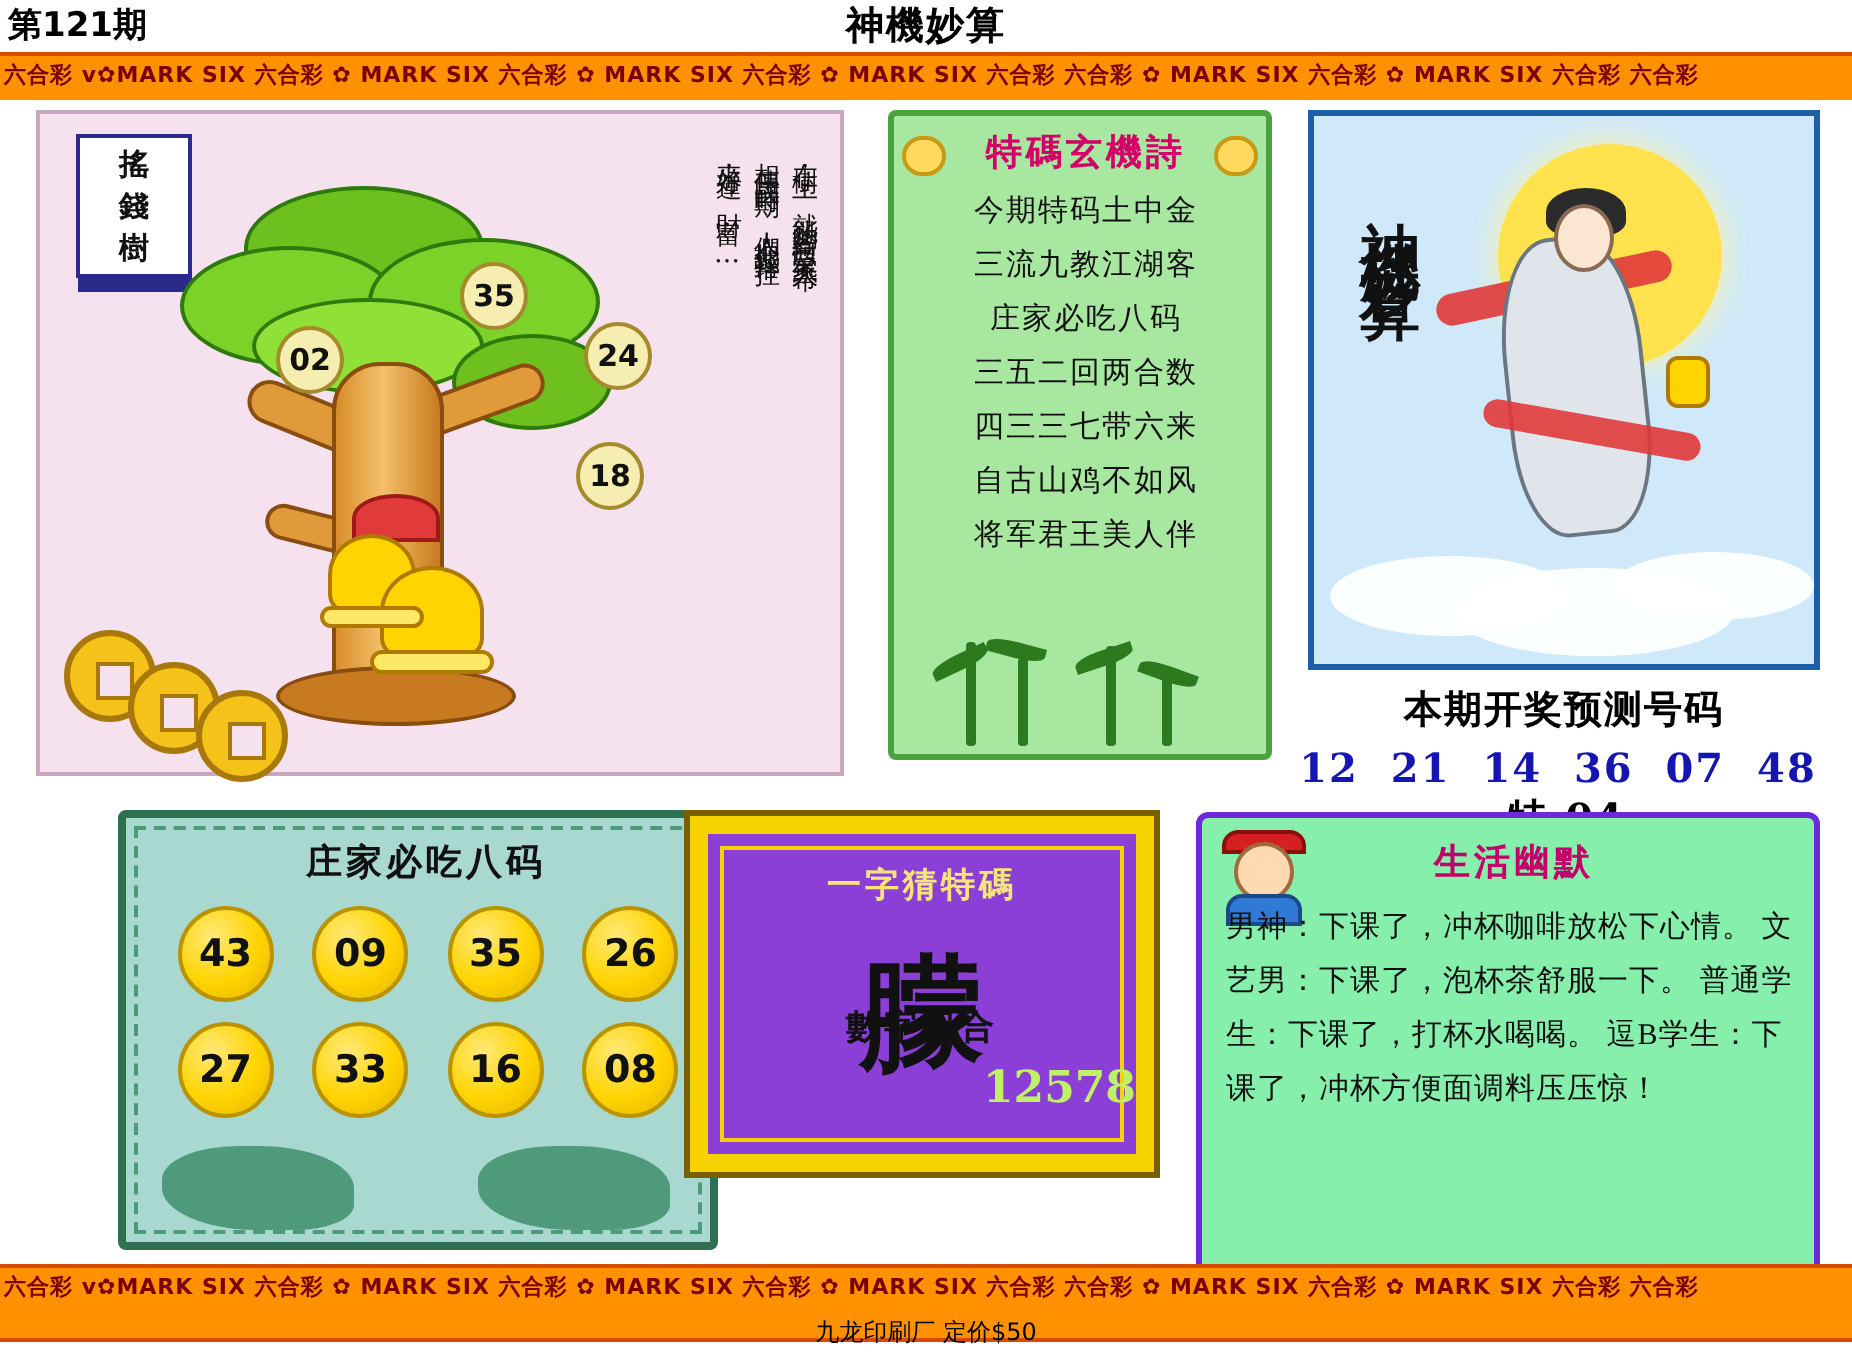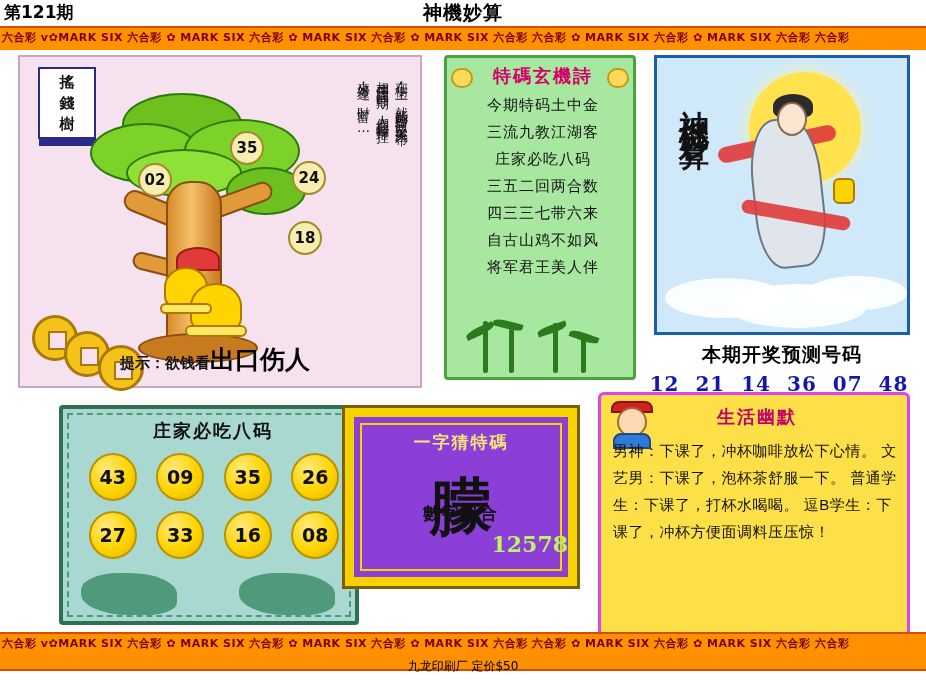--- a/index.html
+++ b/index.html
@@ -367,23 +367,23 @@
   }
   .riddle-digits {
     position: absolute; left: 0; bottom: 20px; width: 100%;
     text-align: right;
     font-family: "DejaVu Serif", serif;
     font-size: 22px; font-weight: bold; color: #bef264;
   }
 
   
   .panel-humor {
-    position: absolute; left: 598px; top: 342px; width: 312px; height: 245px;
-    background: #fde047;
-    border: 3px solid #d946ef;
+    position: absolute; left: 598px; top: 356px; width: 312px; height: 245px;
+    background: #86efac;
+    border: 3px solid #6d28d9;
     border-radius: 6px;
     overflow: hidden;
   }
   .humor-title {
     position: absolute; left: 0; top: 10px; width: 312px;
     text-align: center;
     font-family: "DejaVu Serif", serif;
     font-size: 18px; font-weight: bold; color: #c4006a;
     letter-spacing: 2px;
   }
@@ -397,21 +397,21 @@
   .ha-hat {
     position: absolute; left: 4px; top: 0px; width: 42px; height: 12px;
     background: #d42020; border-radius: 8px 8px 0 0; border: 2px solid #8a1010;
   }
   .ha-body {
     position: absolute; left: 6px; top: 32px; width: 38px; height: 16px;
     background: #2f7ad6; border-radius: 8px 8px 0 0; border: 2px solid #1a4a8a;
   }
   .humor-text {
     position: absolute; left: 12px; top: 42px; width: 290px;
-    font-family: Liberation Sans, sans-serif;
+    font-family: Liberation Serif, serif;
     font-size: 15px; color: #101010;
     line-height: 27px;
     letter-spacing: 0.5px;
   }
 
   
   .footer {
     position: absolute; left: 0; top: 658px; width: 926px;
     text-align: center;
     font-family: "DejaVu Sans", sans-serif;
@@ -469,23 +469,20 @@
       <div class="coin coin1"></div>
       <div class="coin coin2"></div>
       <div class="coin coin3"></div>
 
       <div class="tree-vtext">
         <div class="vcol">在樹上，就能夠給自己及家人帶</div>
         <div class="vcol">相傳三國時期，人們把錢幣挂</div>
         <div class="vcol">來好運，財富……</div>
       </div>
 
-      <div class="tree-hint">
-        <span>提示：</span><span>欲钱看</span><span class="big">出口伤人</span>
-      </div>
     </div>
 
     <div class="panel-poem">
       <div class="poem-scroll-l"></div>
       <div class="poem-scroll-r"></div>
       <div class="poem-title">特碼玄機詩</div>
       <div class="poem-lines">
         <div>今期特码土中金</div>
         <div>三流九教江湖客</div>
         <div>庄家必吃八码</div>

